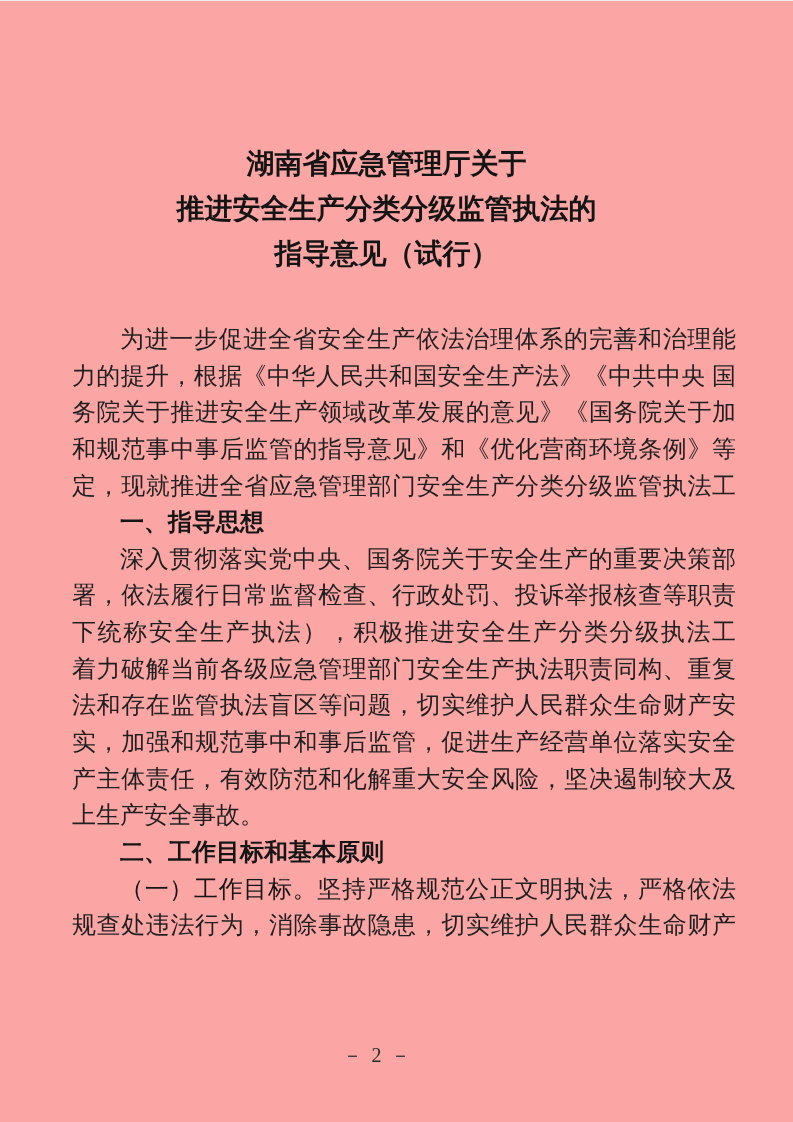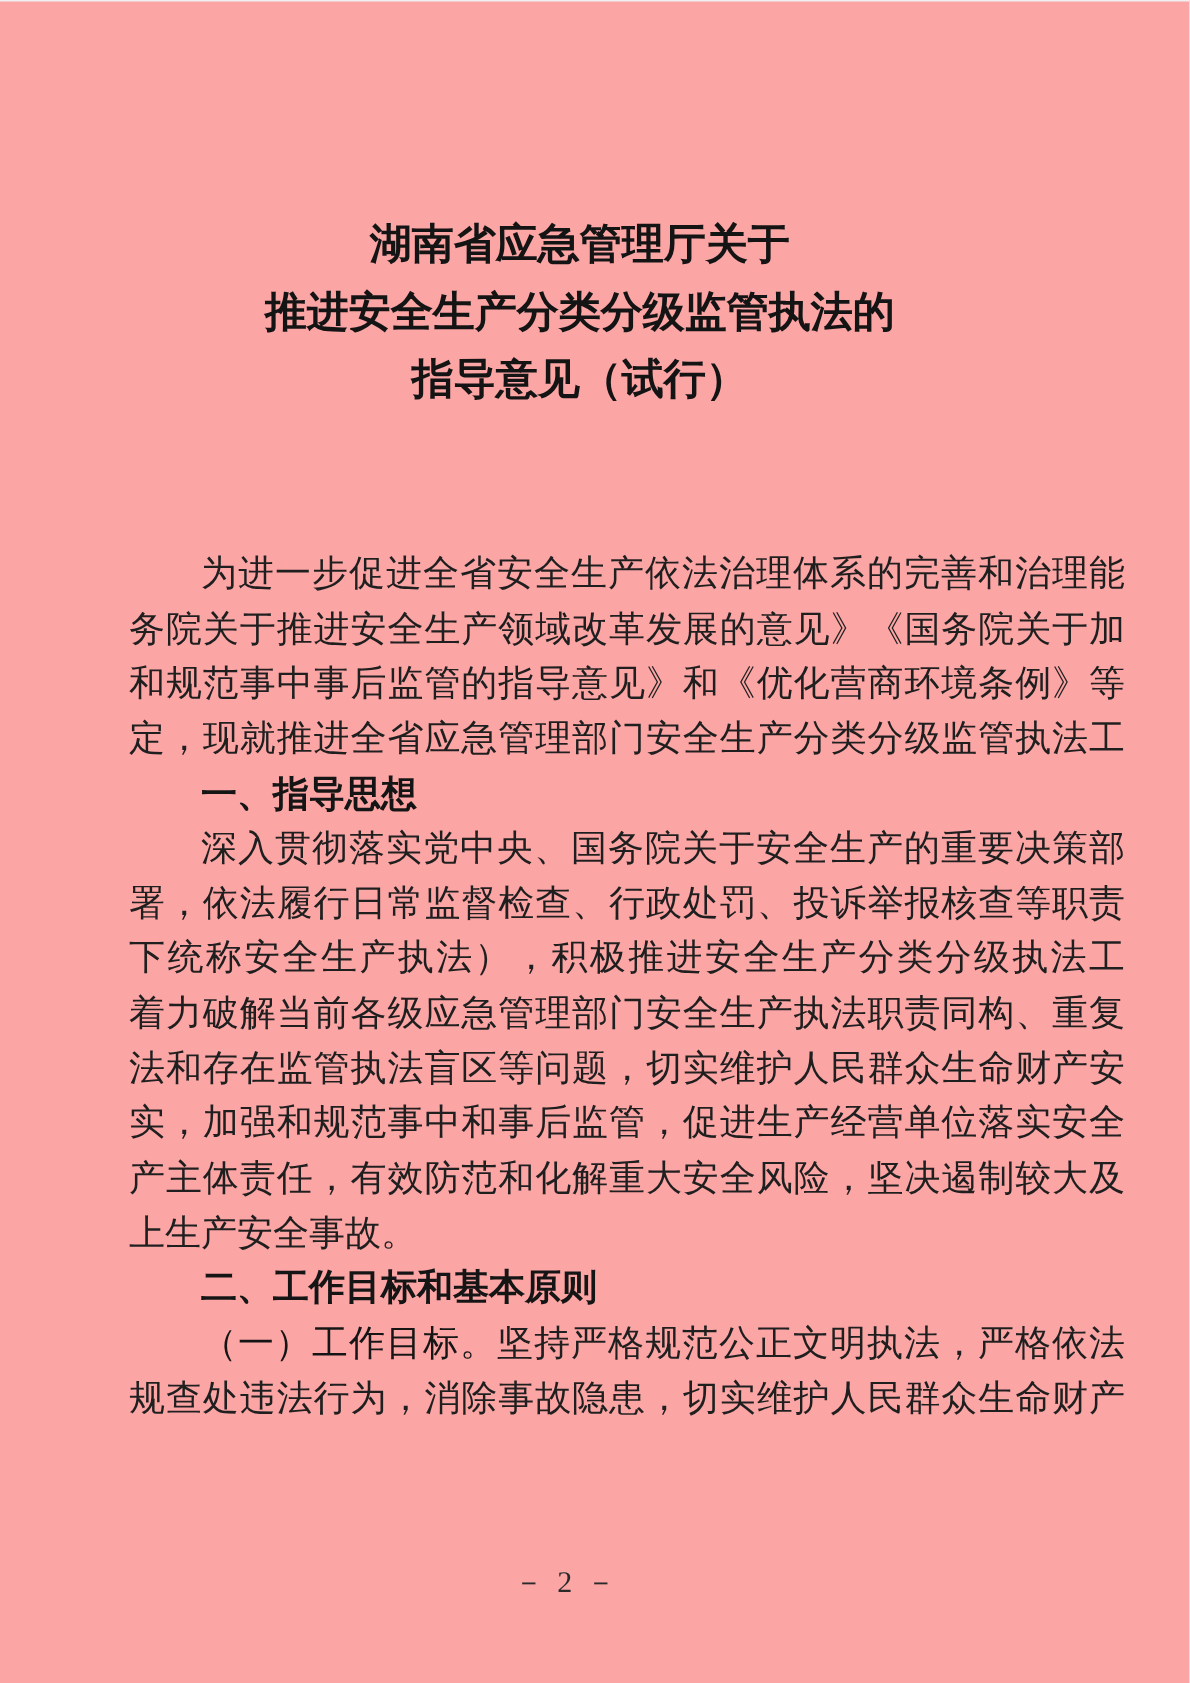--- a/index.html
+++ b/index.html
@@ -25,24 +25,23 @@
     transform: translateX(-10px);
     text-align: center;
     font-size: 28px;
     font-weight: bold;
     line-height: 45px;
     color: #141414;
   }
   .doc-body {
     position: absolute;
     top: 320px;
-    left: 86px;
+    left: 72px;
     width: 664px;
     font-size: 24px;
-    margin-top: 44px;
   }
   .line {
     height: 36.65px;
     line-height: 36.65px;
     text-align: justify;
     text-align-last: justify;
     text-justify: inter-ideograph;
     overflow: hidden;
   }
   .line.end {
@@ -79,20 +78,21 @@
 <div class="page">
 
   <div class="doc-title">
     <div>湖南省应急管理厅关于</div>
     <div>推进安全生产分类分级监管执法的</div>
     <div>指导意见（试行）</div>
   </div>
 
   <div class="doc-body">
       <div class="line indent"><span>为进一步促进全省安全生产依法治理体系的完善和治理能</span></div>
+      <div class="line"><span>力的提升，根据《中华人民共和国安全生产法》《中共中央 国</span></div>
       <div class="line"><span>务院关于推进安全生产领域改革发展的意见》《国务院关于加强</span></div>
       <div class="line"><span>和规范事中事后监管的指导意见》和《优化营商环境条例》等规</span></div>
       <div class="line"><span>定，现就推进全省应急管理部门安全生产分类分级监管执法工作</span></div>
       <div class="line indent end heading"><span>一、指导思想</span></div>
       <div class="line indent"><span>深入贯彻落实党中央、国务院关于安全生产的重要决策部</span></div>
       <div class="line"><span>署，依法履行日常监督检查、行政处罚、投诉举报核查等职责（以</span></div>
       <div class="line"><span>下统称安全生产执法），积极推进安全生产分类分级执法工作，</span></div>
       <div class="line"><span>着力破解当前各级应急管理部门安全生产执法职责同构、重复执</span></div>
       <div class="line"><span>法和存在监管执法盲区等问题，切实维护人民群众生命财产安</span></div>
       <div class="line"><span>实，加强和规范事中和事后监管，促进生产经营单位落实安全生</span></div>

